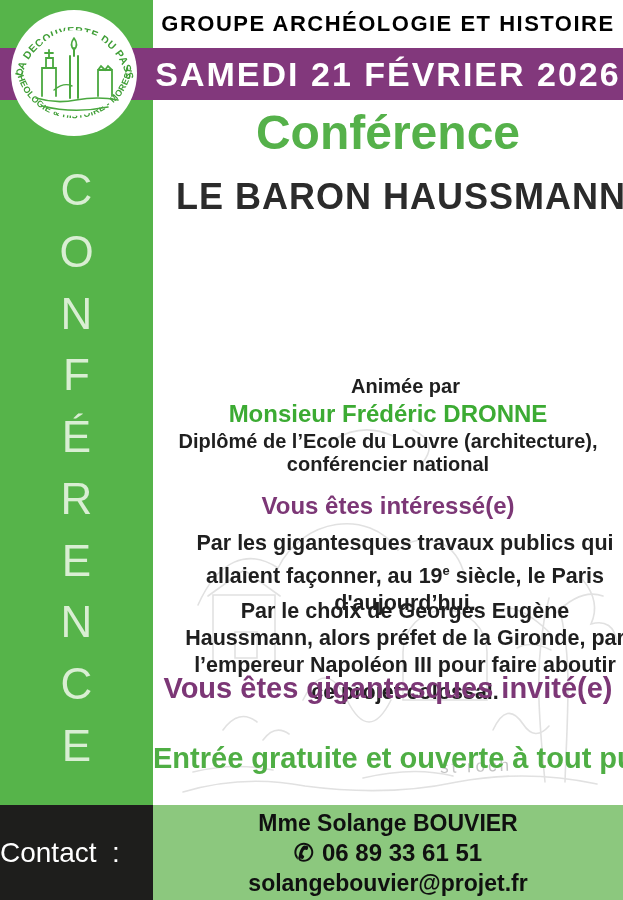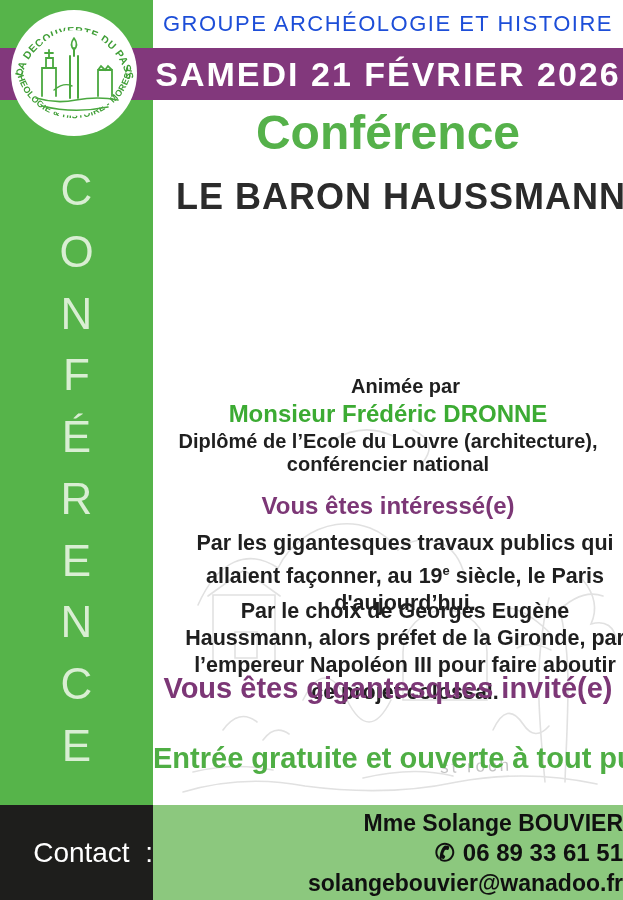--- a/index.html
+++ b/index.html
@@ -8,21 +8,21 @@
     font-family:"Liberation Sans",sans-serif;overflow:hidden;margin:0 auto;
   }
   
   .sidebar{position:absolute;left:0;top:0;width:153px;height:805px;background:#56b44a;z-index:1;}
   .v-letters{position:absolute;left:0;top:168px;width:153px;height:600px;
     display:flex;flex-direction:column;justify-content:space-between;align-items:center;}
   .v-letters span{color:#d9eed3;font-size:44px;line-height:44px;font-weight:300;}
   
   .top-strip{position:absolute;left:153px;top:0;width:470px;height:48px;background:#fff;
     display:flex;align-items:center;justify-content:center;z-index:2;}
-  .group-title{color:#1d4ed8;font-weight:normal;font-size:22px;letter-spacing:1.5px;white-space:nowrap;}
+  .group-title{color:#000000;font-weight:bold;font-size:22px;letter-spacing:1.5px;white-space:nowrap;}
   .date-banner{position:absolute;left:0;top:48px;width:623px;height:52px;background:#82387c;z-index:2;}
   .date-banner .txt{position:absolute;left:153px;width:470px;height:52px;line-height:52px;
     text-align:center;color:#ffffff;font-size:34px;font-weight:600;letter-spacing:2px;white-space:nowrap;}
   .logo-wrap{position:absolute;left:2px;top:0px;width:146px;height:152px;z-index:3;}
   .conference-h{position:absolute;left:153px;top:100px;width:470px;height:64px;z-index:2;
     display:flex;align-items:center;justify-content:center;color:#55b14a;font-size:48px;font-weight:bold;}
   
   .abs{position:absolute;z-index:2;text-align:center;}
   .main-title{left:153px;top:176px;width:496px;color:#2b2b2b;font-size:36px;font-weight:bold;letter-spacing:1px;white-space:nowrap;}
   .main-sub{left:153px;top:221px;width:470px;color:#2b2b2b;font-size:27px;font-weight:bold;letter-spacing:3px;white-space:nowrap;}
@@ -36,24 +36,24 @@
   .interest-h{left:153px;top:492px;width:470px;color:#7c3776;font-size:24px;font-weight:bold;}
   .para{left:180px;top:530px;width:450px;color:#1f1f1f;font-size:21.5px;font-weight:bold;line-height:27px;}
   .para sup{font-size:13px;}
   .para2{top:598px;}
   .invite-h{left:153px;top:672px;width:470px;color:#7c3776;font-size:29px;font-weight:bold;}
   .entry-h{left:153px;top:742px;width:470px;color:#4fae44;font-size:29px;font-weight:bold;white-space:nowrap;}
   .sketch-caption{left:440px;top:756px;width:120px;color:#c4c4c4;font-size:17px;
     letter-spacing:3px;transform:rotate(-2deg);text-align:left;z-index:1;}
   
   .footer-black{position:absolute;left:0;top:805px;width:153px;height:95px;background:#1e1e1c;z-index:2;
-    display:flex;align-items:center;justify-content:flex-end;}
+    display:flex;align-items:center;justify-content:flex-start;}
   .contact-label{color:#fff;font-size:28px;white-space:pre;}
   .footer-green{position:absolute;left:153px;top:805px;width:470px;height:95px;background:#8cc87e;z-index:2;
-    display:flex;flex-direction:column;align-items:flex-end;justify-content:center;color:#101010;font-weight:bold;}
+    display:flex;flex-direction:column;align-items:center;justify-content:center;color:#101010;font-weight:bold;}
   .f-name{font-size:23px;line-height:30px;}
   .f-phone{font-size:24px;line-height:30px;display:flex;align-items:center;gap:8px;}
   .f-email{font-size:23px;line-height:30px;}
   
   .bg-sketch{position:absolute;left:153px;top:400px;z-index:0;opacity:0.85;}
 </style>
 </head>
 <body>
 
 <div id="poster">
@@ -155,16 +155,16 @@
 
   <div class="footer-black">
     <span class="contact-label">Contact  :</span>
   </div>
   <div class="footer-green">
     <div class="f-name">Mme Solange BOUVIER</div>
     <div class="f-phone">
       <span>✆</span>
       <span>06 89 33 61 51</span>
     </div>
-    <div class="f-email">solangebouvier@wanadoo.fr</div>
+    <div class="f-email">solangebouvier@projet.fr</div>
   </div>
 
 </div>
 
 </body></html>

